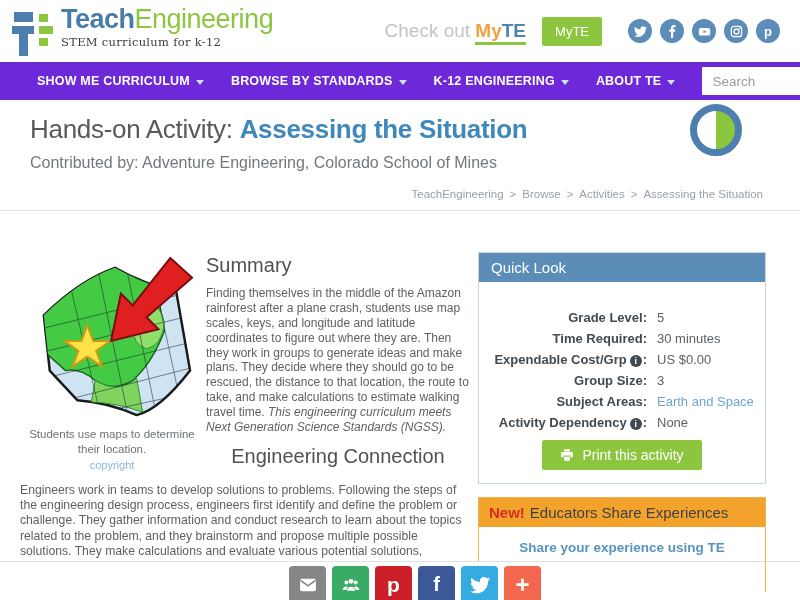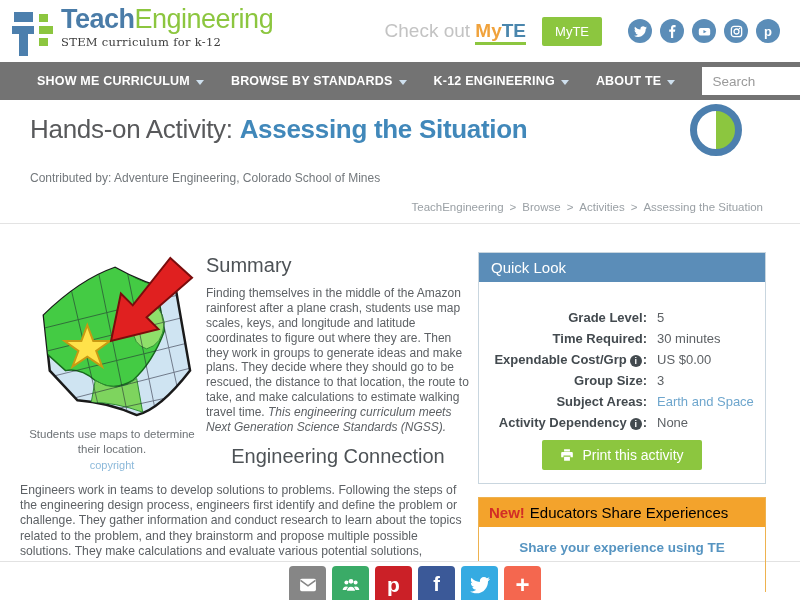--- a/index.html
+++ b/index.html
@@ -30,31 +30,31 @@
   .hdr-right { margin-left:auto; display:flex; align-items:center; }
   .checkout { font-size:19px; color:#c3c3c3; cursor:pointer; white-space:nowrap; }
   .checkout .myte-word { font-weight:bold; border-bottom:3px solid #8cc63f; padding-bottom:1px; }
   .checkout .my { color:#f0a23c; }
   .checkout .te { color:#4a86ad; }
   .myte-btn { margin-left:16px; background:#8cc63f; color:#fff; font-size:13px; padding:7px 13px; border:none; border-radius:2px; cursor:pointer; }
   .socials { display:flex; margin-left:26px; gap:8px; }
   .soc { width:24px; height:24px; border-radius:50%; background:#5b8db8; display:flex; align-items:center; justify-content:center; cursor:pointer; color:#fff; font-size:13px; font-weight:bold; }
   .soc svg { width:13px; height:13px; }
   
-  .nav { height:38px; background:#737373; display:flex; align-items:center; padding-left:37px; }
+  .nav { height:38px; background:#6d28d9; display:flex; align-items:center; padding-left:37px; }
   .nav-item { color:#fff; font-size:12.5px; font-weight:bold; letter-spacing:0.2px; margin-right:27px; cursor:pointer; display:flex; align-items:center; white-space:nowrap; }
   .caret { width:0; height:0; border-left:4px solid transparent; border-right:4px solid transparent; border-top:5px solid #cfe0ee; margin-left:6px; margin-top:2px; }
   .searchbox { margin-left:auto; margin-right:25px; display:flex; }
   .search-input { width:137px; height:28px; border:none; padding:0 10px; font-size:13.5px; color:#555; outline:none; }
   .search-input::placeholder { color:#9a9a9a; }
   
   .page-head { position:relative; padding:14px 30px 0 30px; }
   .h1 { font-size:26px; font-weight:normal; color:#58595b; letter-spacing:-0.3px; }
   .h1 .act-title { color:#4188ba; font-weight:600; }
-  .contributed { font-size:12px; color:#73787c; margin-top:26px; }
+  .contributed { font-size:16px; color:#73787c; margin-top:9px; }
   .design-badge { position:absolute; right:24px; top:0px; width:120px; text-align:center; }
   .design-circle { width:52px; height:52px; margin:4px auto 0; border:7px solid #4c7fae; border-radius:50%; background:linear-gradient(90deg,#ffffff 50%, #8cc63f 50%); }
   .design-label { margin-top:8px; font-size:15px; font-weight:bold; color:#9ba0a4; line-height:1.2; }
   .breadcrumb { text-align:right; padding-right:37px; margin-top:16px; font-size:11.5px; color:#9aa0a5; }
   .breadcrumb a { color:#9aa0a5; text-decoration:none; cursor:pointer; }
   .crumb-sep { margin:0 6px; }
   .divider { border-top:1px solid #e3e3e3; margin-top:10px; }
   
   .left-col { position:absolute; left:20px; top:252px; width:450px; }
   .figure { float:left; width:184px; }
@@ -76,21 +76,21 @@
   .ql-label { width:158px; text-align:right; font-weight:bold; color:#434a4f; white-space:nowrap; }
   .ql-value { margin-left:10px; color:#5d6165; white-space:nowrap; }
   .ql-link { color:#6ea6cd; cursor:pointer; }
   .info-i { display:inline-block; width:12px; height:12px; border-radius:50%; background:#434a4f; color:#fff; font-size:9px; font-weight:bold; line-height:12px; text-align:center; margin:0 1px 0 3px; cursor:pointer; font-style:normal; }
   .print-btn { display:flex; align-items:center; justify-content:center; gap:8px; margin:10px auto 0; background:#8cc63f; color:#fff; border:none; font-size:14px; padding:7px 14px; border-radius:2px; cursor:pointer; width:160px; }
   .print-btn svg { width:14px; height:14px; }
   
   .share-panel { margin-top:13px; border:1px solid #eeb24f; border-bottom:none; background:#fff; height:142px; }
   .share-panel-h { background:#f3a32c; padding:6px 10px; font-size:15px; }
   .new-badge { color:#d22d26; font-weight:bold; margin-right:5px; }
-  .share-panel-h .sp-title { color:#000000; }
+  .share-panel-h .sp-title { color:#404040; }
   .share-body { padding:12px 6px 0; text-align:center; }
   .share-line { font-size:13.5px; font-weight:bold; color:#5694c1; line-height:1.35; }
   .share-btn { display:flex; align-items:center; justify-content:center; gap:9px; margin:12px auto 0; background:#8cc63f; color:#fff; border:none; font-size:21px; padding:8px 20px; border-radius:2px; cursor:pointer; }
   .share-btn svg { width:24px; height:24px; }
   
   .bottom-bar { position:absolute; left:0; top:561px; width:800px; height:39px; background:#fff; border-top:1px solid #e2e2e2; z-index:5; }
   .share-row { position:absolute; left:289px; top:4px; display:flex; gap:6px; }
   .sq { width:37px; height:37px; border-radius:4px; border:none; cursor:pointer; display:flex; align-items:center; justify-content:center; color:#fff; font-size:20px; font-weight:bold; }
   .sq svg { width:20px; height:20px; }
   .sq-email { background:#868686; }

